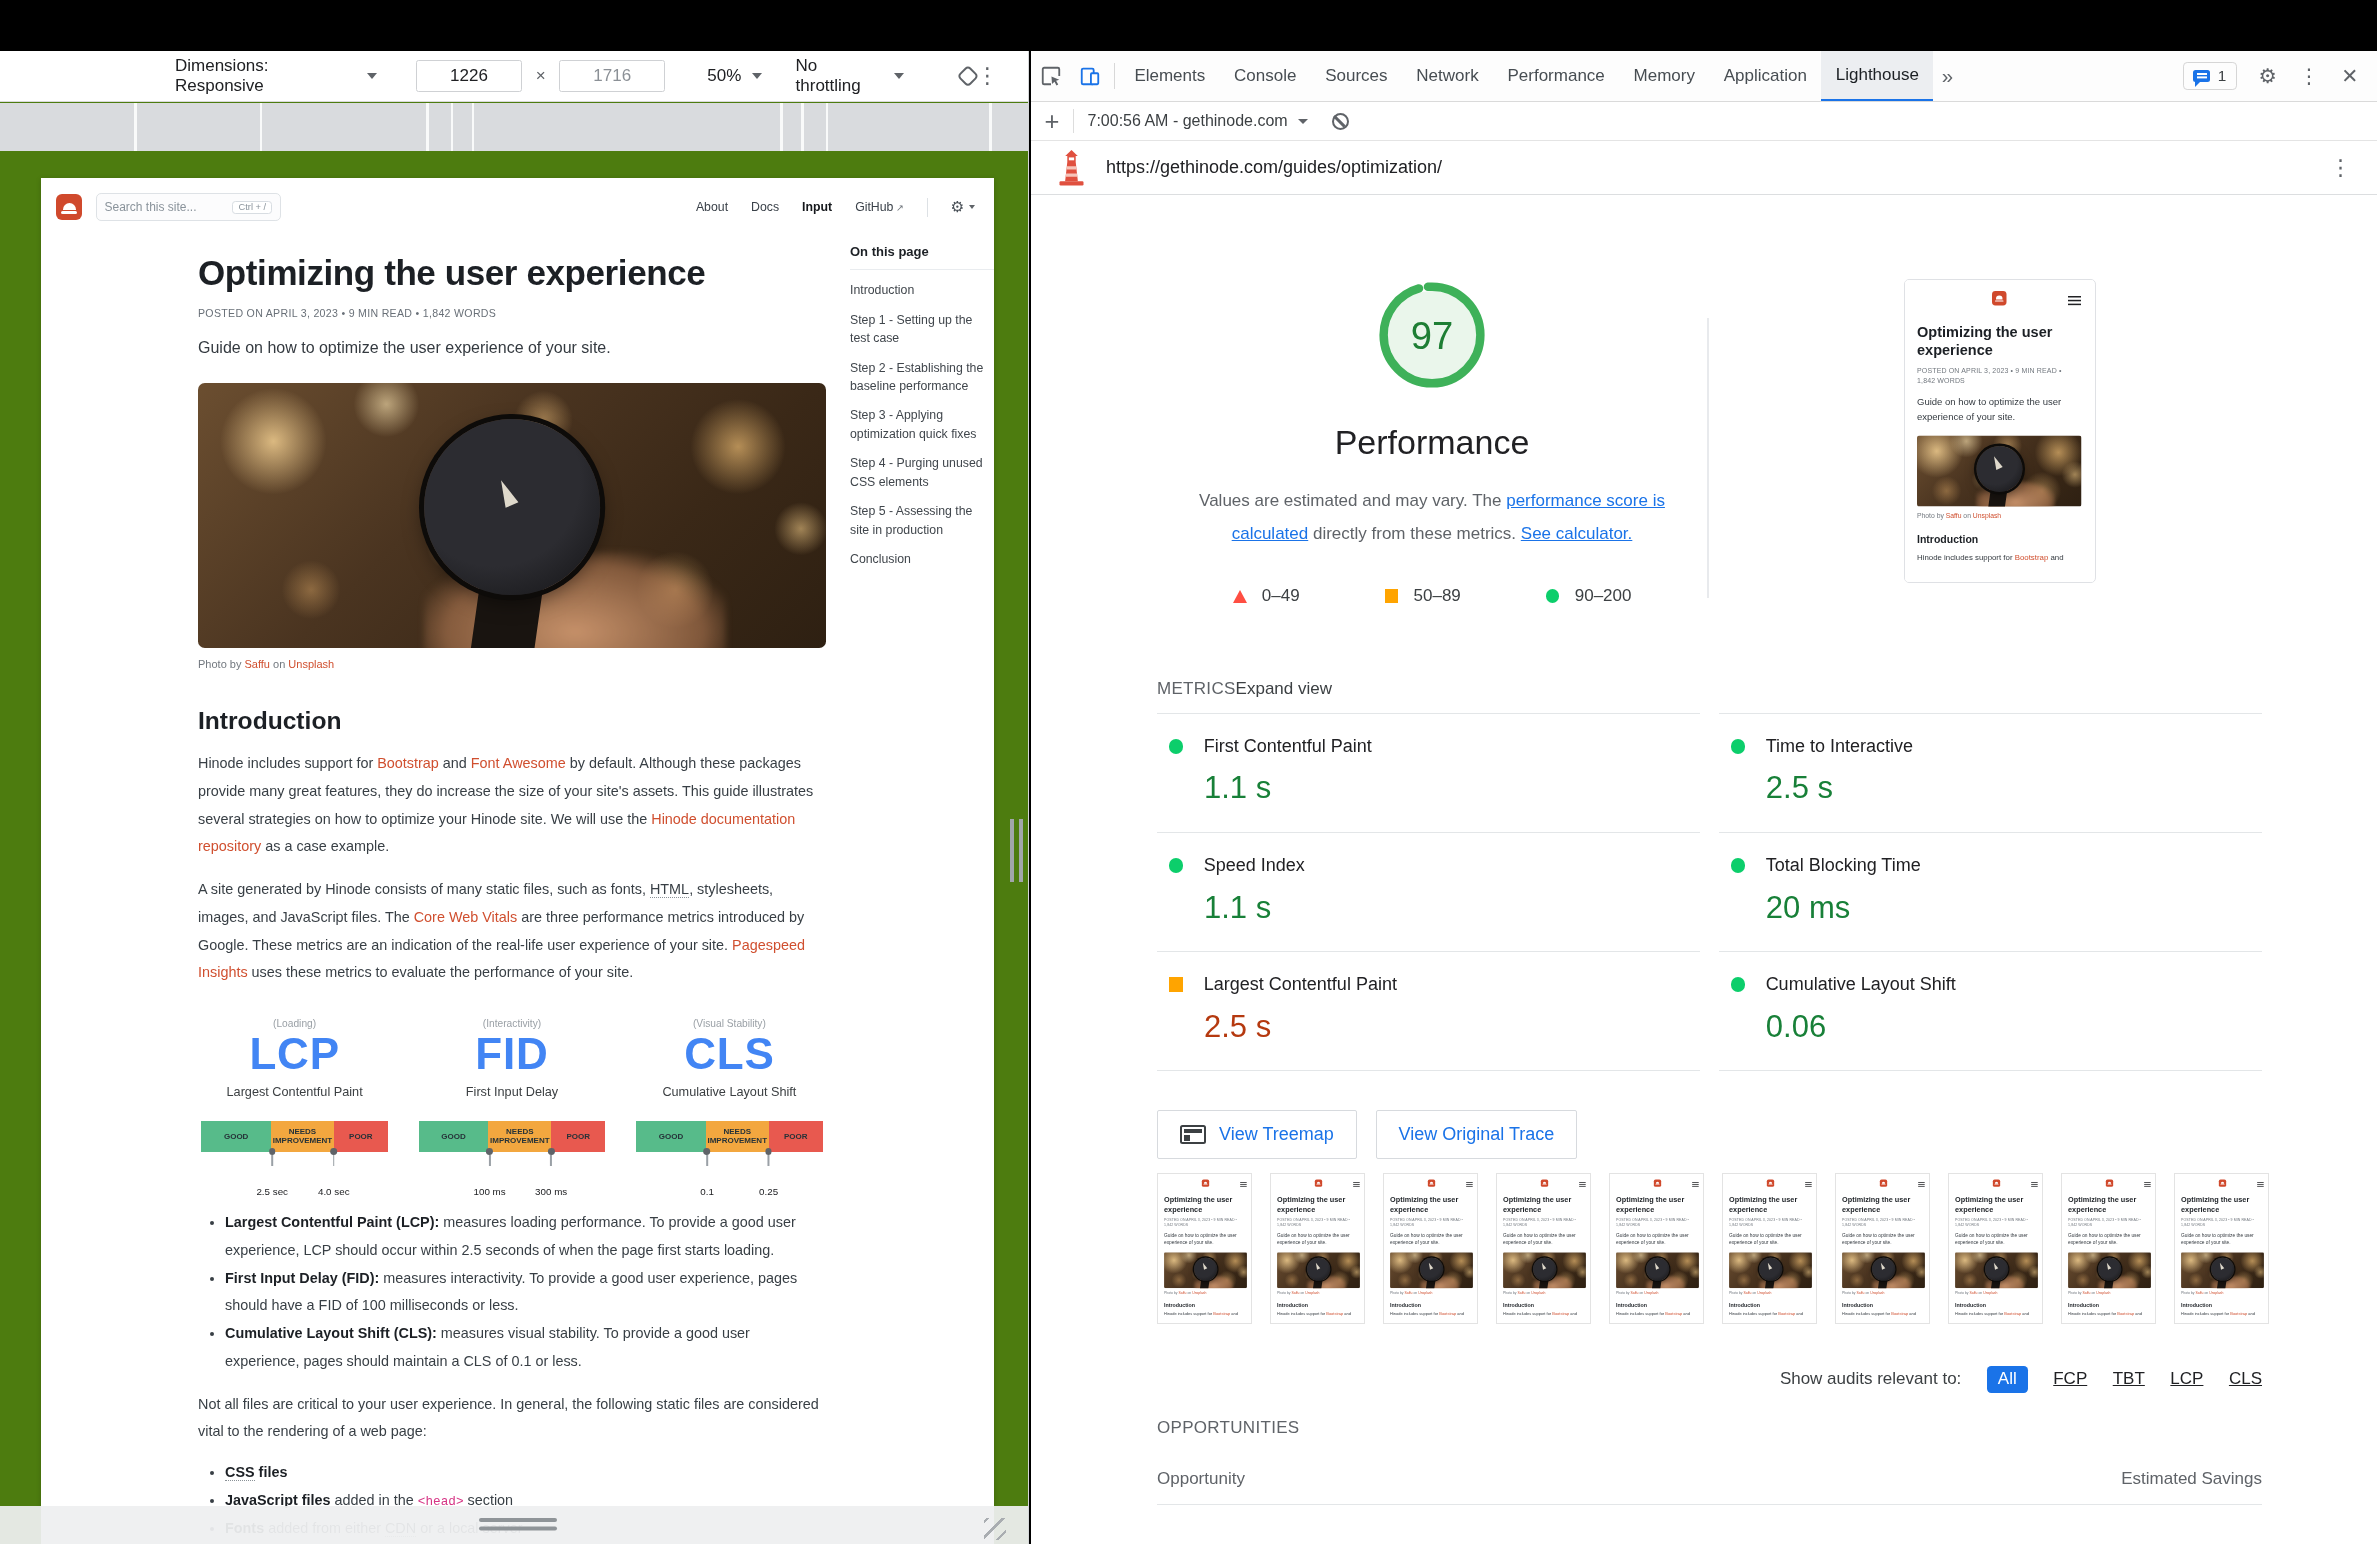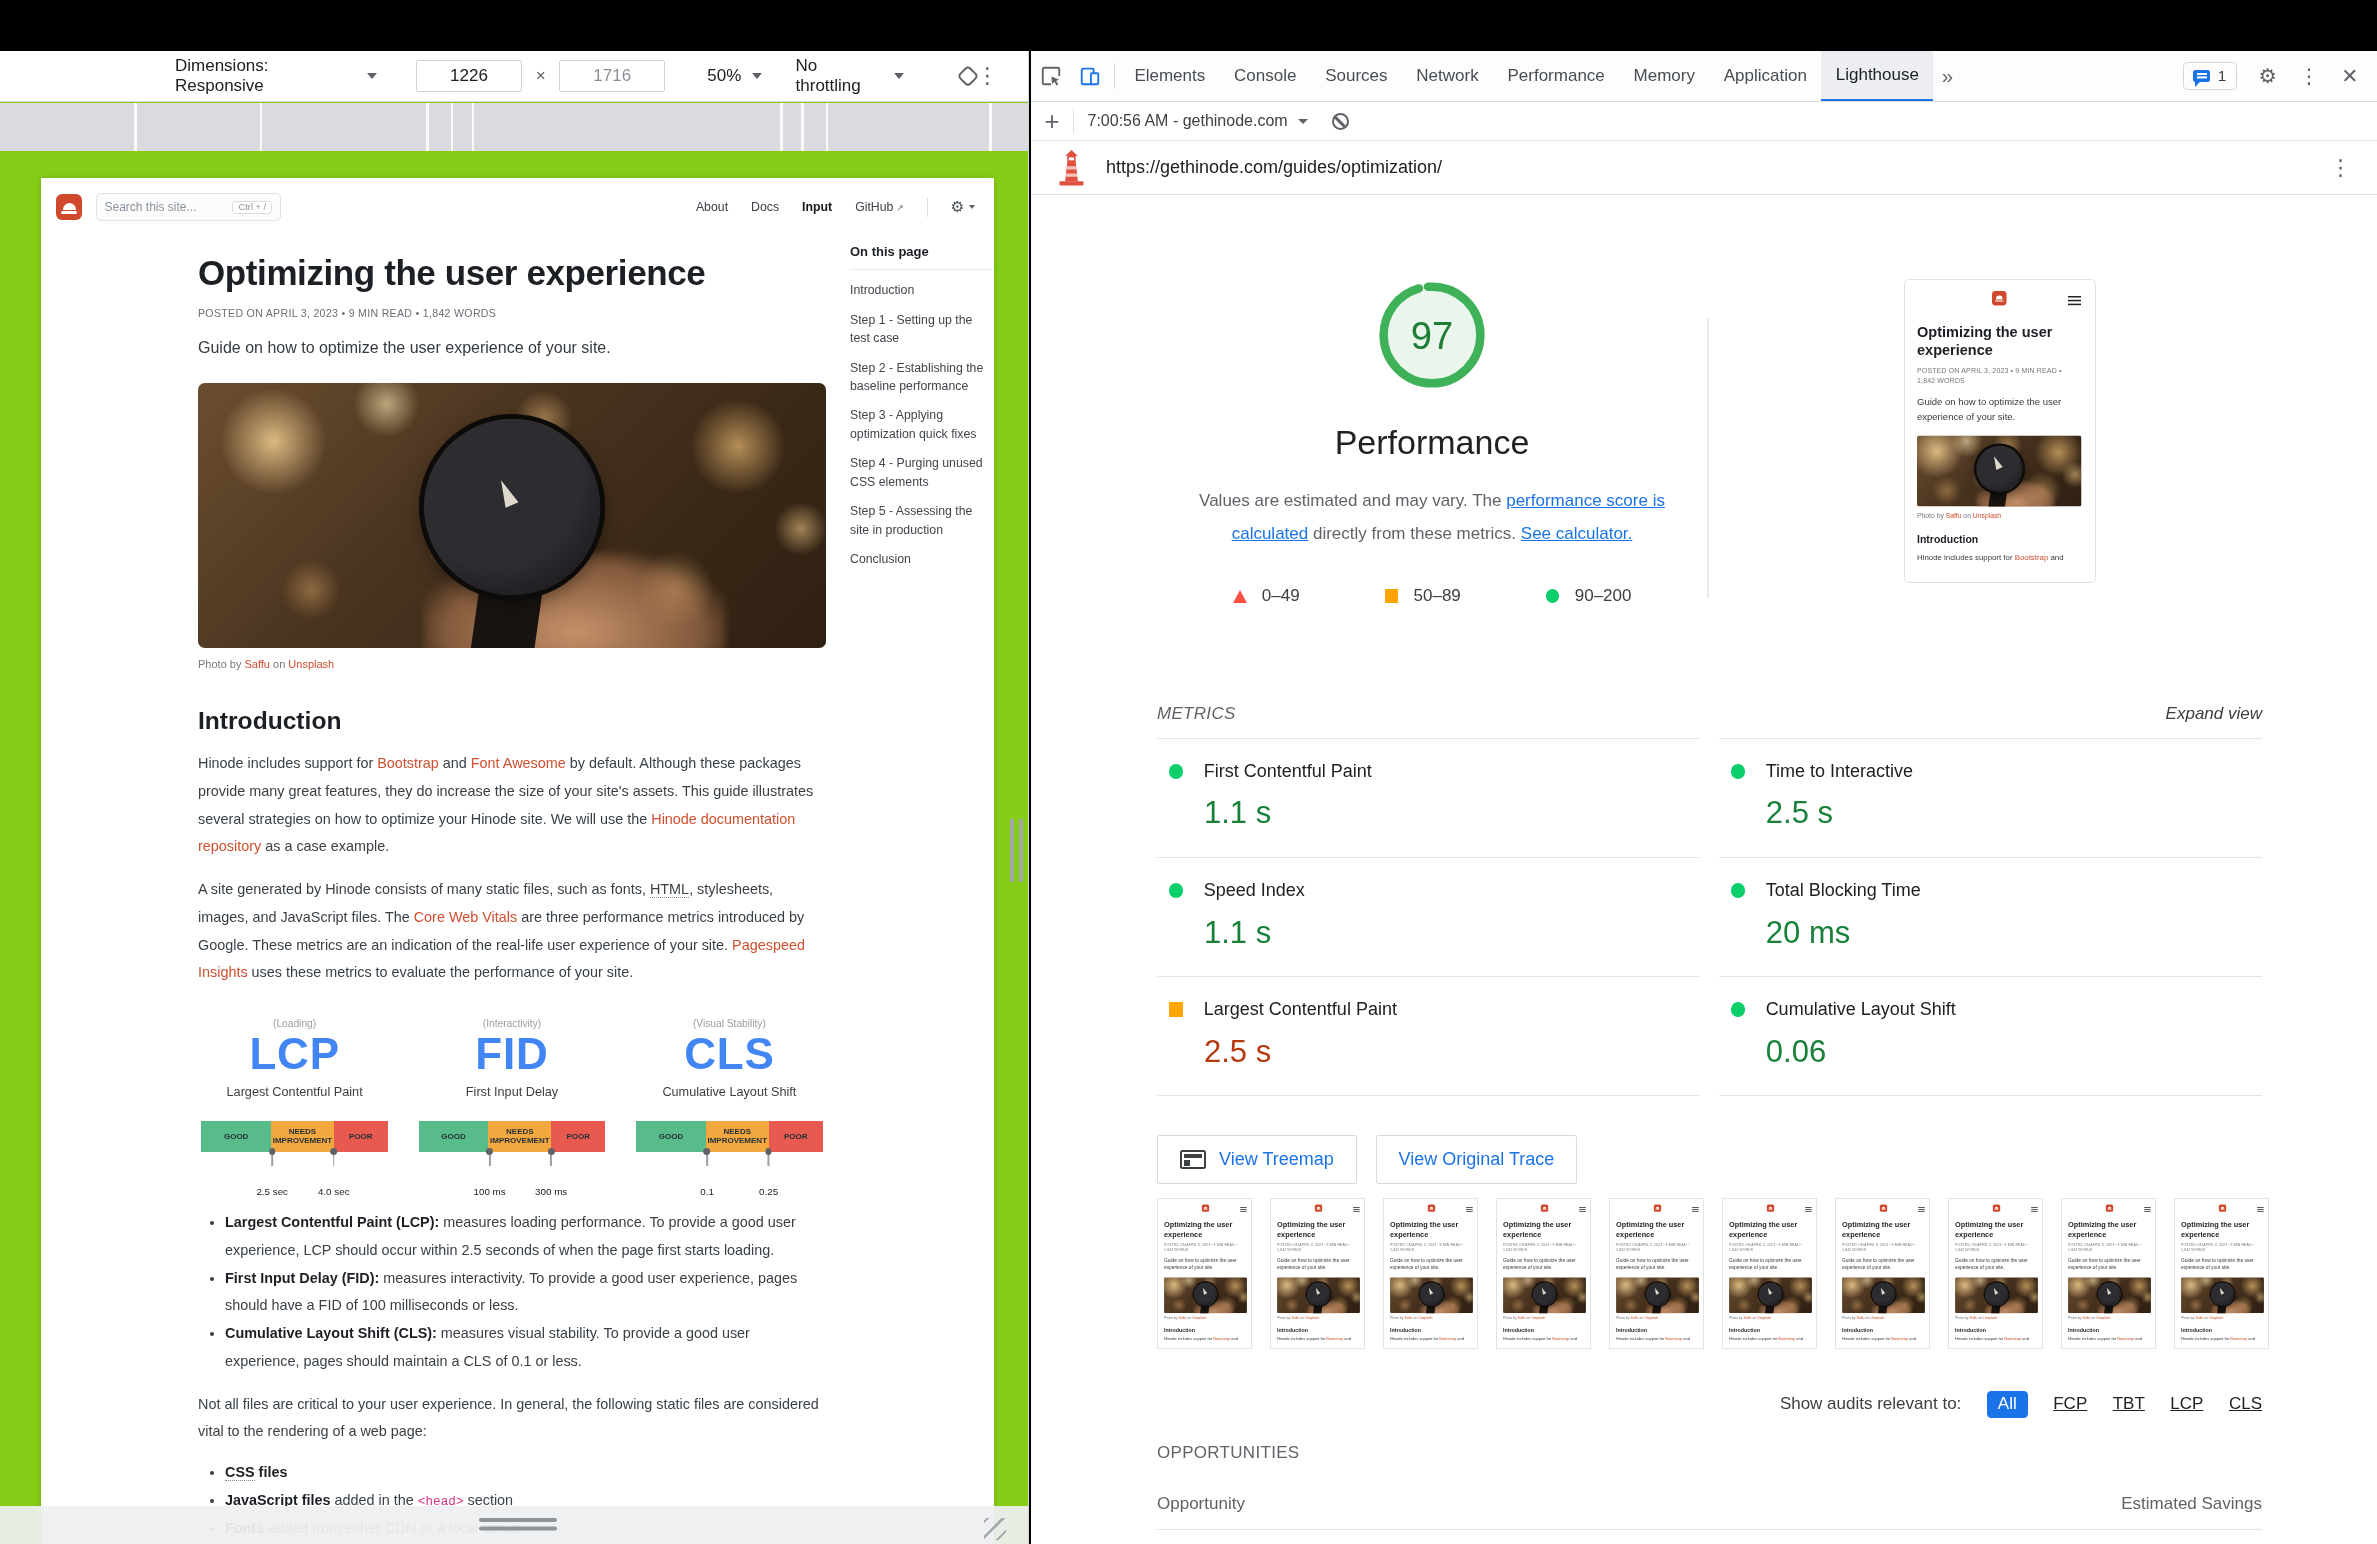--- a/index.html
+++ b/index.html
@@ -2,21 +2,21 @@
 <html style="font-size:13.6px"><head>
 <meta charset="utf-8">
 <style>
   html,body{margin:0;padding:0;background:#000;}
   *{box-sizing:border-box;}
   .screen{position:relative;width:2377px;height:1545px;overflow:hidden;background:#000;
           font-family:"Liberation Sans",sans-serif;-webkit-font-smoothing:antialiased;}
   .topbar{position:absolute;left:0;top:0;width:2377px;height:51px;background:#000;}
 
   
-  .left-pane{position:absolute;left:0;top:51px;width:1029px;height:1494px;background:#84cc16;border-right:1.7px solid #d5d7d9;}
+  .left-pane{position:absolute;left:0;top:51px;width:1029px;height:1494px;background:#4d7c0f;border-right:1.7px solid #d5d7d9;}
   .device-toolbar{height:51px;background:#fff;border-bottom:0.8px solid #dadada;display:flex;align-items:center;font-size:17px;color:#202124;}
   .dtb-label{margin-left:175px;display:flex;align-items:center;color:#202124;}
   .caret{display:inline-block;width:0;height:0;border-left:5.1px solid transparent;border-right:5.1px solid transparent;border-top:6px solid #5f6368;margin-left:10.2px;}
   .dim-input{width:109px;height:32px;border:1.7px solid #cfd1d4;border-radius:2.5px;background:#fff;display:flex;align-items:center;justify-content:center;font-size:17px;color:#202124;}
   .dim-input.ghost{color:#8b9096;}
   .times{color:#5f6368;margin:0 13.6px;font-size:17px;}
   .dtb-zoom,.dtb-throttle{display:flex;align-items:center;color:#202124;}
   .rot-ic{width:16px;height:16px;border:2.5px solid #5f6368;border-radius:4.2px;transform:rotate(45deg);margin-left:56px;}
   .dtb-dots{margin-left:auto;margin-right:29px;font-size:22px;color:#5f6368;letter-spacing:0.8px;}
   .mq-bar{position:absolute;top:52px;left:0;right:0;height:48px;display:flex;gap:2.5px;background:#f9fafa;}
@@ -129,21 +129,21 @@
   .perf-title{margin-top:29px;font-size:34px;font-weight:500;color:#212124;}
   .disclaimer{margin:22px auto 0;font-size:17px;line-height:1.95;color:#5f6368;width:501px;}
   .legend{margin-top:36px;display:flex;justify-content:center;gap:85px;font-size:17px;color:#3c4043;}
   .leg-item{display:flex;align-items:center;gap:15.3px;}
   .tri{width:0;height:0;border-left:7.6px solid transparent;border-right:7.6px solid transparent;border-bottom:13.6px solid #ff4e42;}
   .sq{width:13.6px;height:13.6px;background:#ffa400;}
   .dotg{width:13.6px;height:13.6px;border-radius:50%;background:#0cce6b;}
   .v-div{width:1.7px;background:#e8eaed;height:280px;margin-top:39px;flex:none;}
   .preview-card{margin-left:195px;width:192px;height:304px;border:1.7px solid #dfe1e5;border-radius:5.1px;overflow:hidden;background:#fff;flex:none;}
 
-  .metrics-head{margin-top:98px;display:flex;justify-content:space-between;align-items:center;font-style:italic;}
+  .metrics-head{margin-top:73px;display:flex;align-items:center;}
   .metrics-label,.opps-head{font-size:17px;color:#5f6368;font-weight:500;letter-spacing:0.3px;}
   .expand{font-size:17px;color:#3c4043;}
   .metrics-grid{margin-top:13.6px;display:grid;grid-template-columns:1fr 1fr;column-gap:18.7px;}
   .m-cell{border-top:1.7px solid #e3e6e8;padding:22px 0 25.5px 12px;}
   .m-cell:nth-child(5),.m-cell:nth-child(6){border-bottom:1.7px solid #e3e6e8;}
   .m-name{display:flex;align-items:center;gap:20.4px;font-size:18px;color:#212124;}
   .m-ic{width:14.4px;height:14.4px;border-radius:50%;background:#0cce6b;flex:none;}
   .m-ic.average{border-radius:0;background:#ffa400;}
   .m-value{margin-top:13.6px;margin-left:35px;font-size:31px;}
   .m-value.good{color:#188038;}

